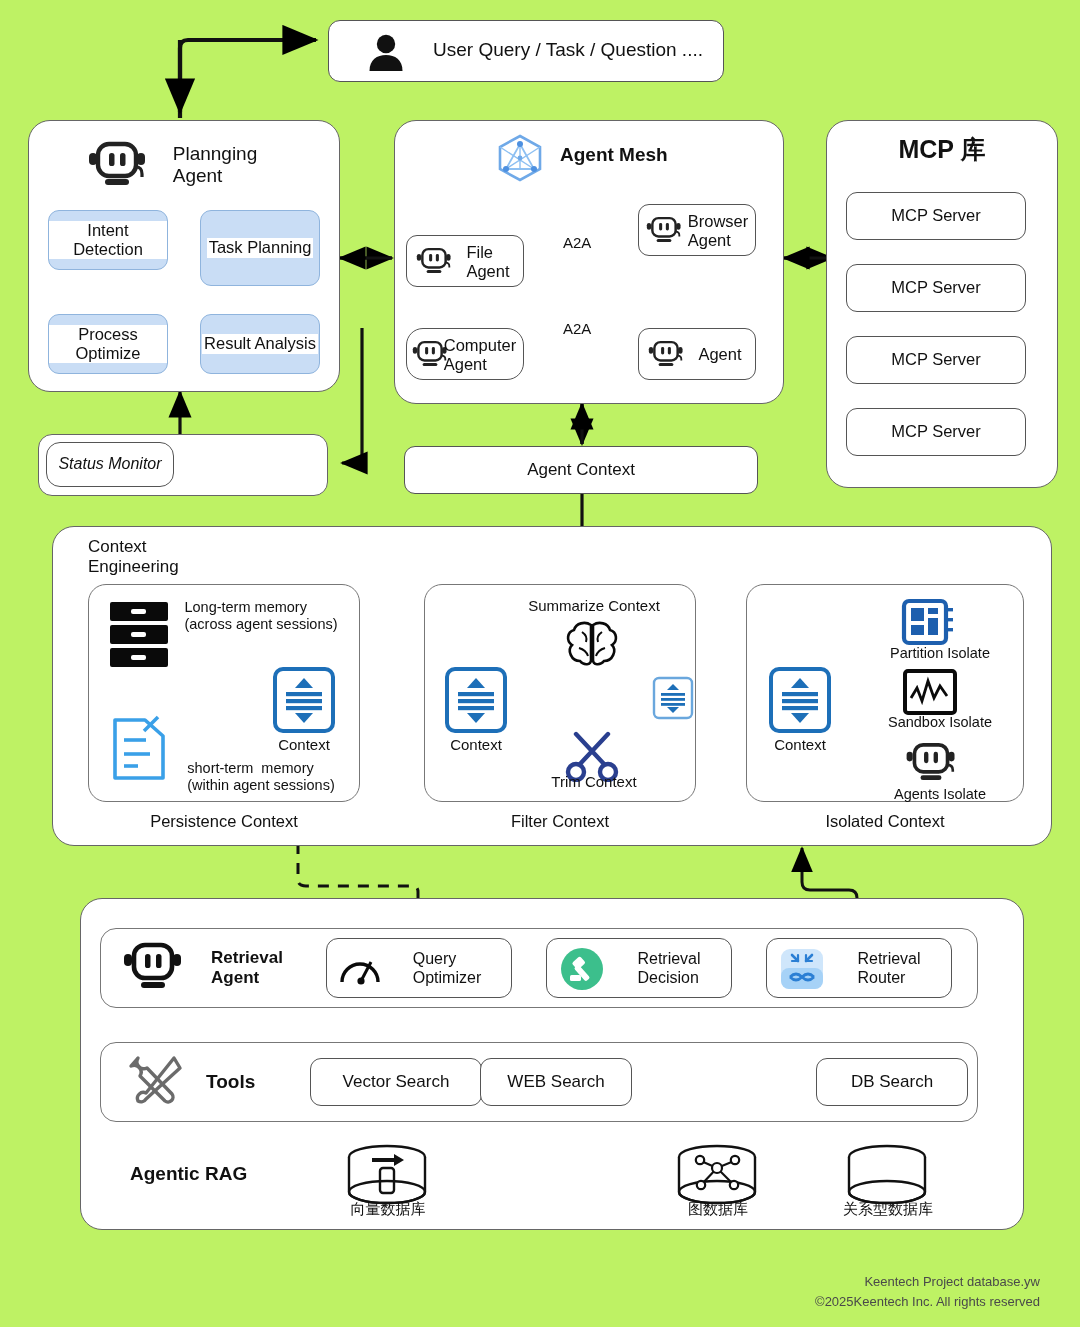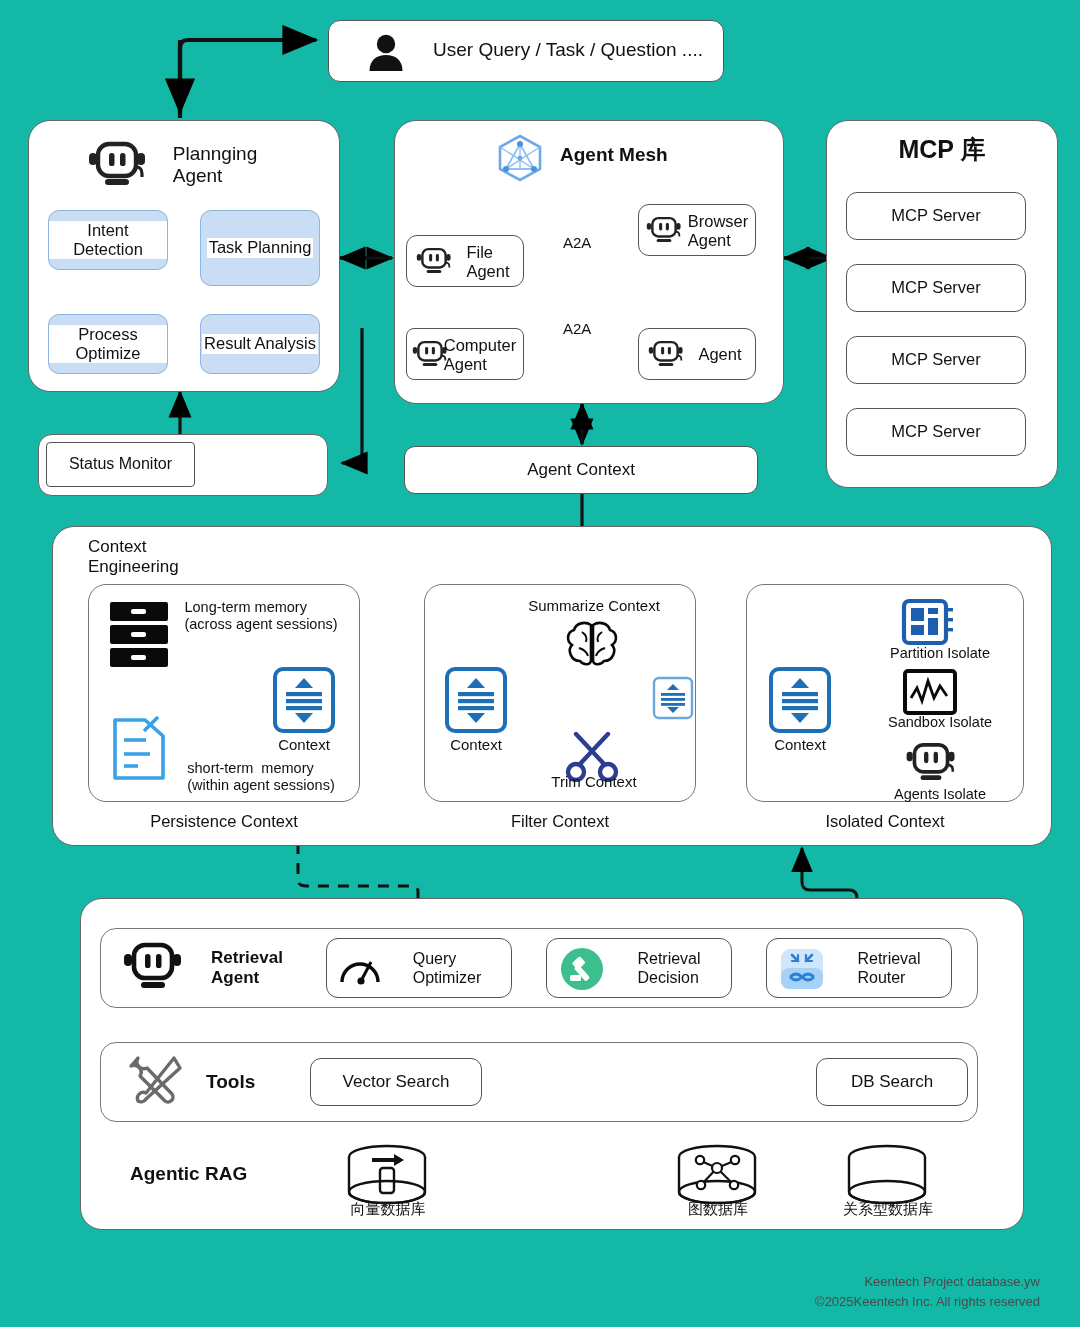--- a/index.html
+++ b/index.html
@@ -5,21 +5,21 @@
   * { box-sizing: border-box; }
   html, body {
     margin: 0; padding: 0;
     background: #ffffff;
     font-family: "Liberation Sans", "DejaVu Sans", sans-serif;
   }
   #page {
     position: relative;
     width: 1080px;
     height: 1327px;
-    background: #14b8a6;
+    background: #bef264;
     overflow: hidden;
   }
   svg.layer {
     position: absolute;
     left: 0; top: 0;
     width: 1080px; height: 1327px;
     pointer-events: none;
   }
   .node {
     position: absolute;
@@ -191,21 +191,21 @@
   <div class="blu" style="left:48px;top:314px;width:120px;height:60px;">
     <span>Process
 Optimize</span>
   </div>
   <div class="blu" style="left:200px;top:314px;width:120px;height:60px;">
     <span>Result
 Analysis</span>
   </div>
 
   <div class="grp" style="left:38px;top:434px;width:290px;height:62px;border-radius:14px;"></div>
-  <div class="node ctr" style="left:46px;top:442px;width:149px;height:45px;border-radius:4px;">
+  <div class="node ctr" style="left:46px;top:442px;width:128px;height:45px;border-radius:14px;font-style:italic;">
     <span class="txt ctr" style="position:static;font-size:16px;">Status Monitor</span>
   </div>
 
   <div class="grp" style="left:394px;top:120px;width:390px;height:284px;"></div>
 
   <svg class="icn" style="left:494px;top:133px;" width="52" height="50" viewBox="0 0 52 50">
     <path d="M26,3 L46,14 L46,36 L26,47 L6,36 L6,14 Z" fill="none" stroke="#6fa9e8" stroke-width="2.6"></path>
     <path d="M26,11 L40,36 L12,36 Z" fill="none" stroke="#8ec0f2" stroke-width="1.8"></path>
     <path d="M26,11 L26,36 M12,36 L46,14 M40,36 L6,14" fill="none" stroke="#8ec0f2" stroke-width="1.4"></path>
     <circle cx="26" cy="11" r="3" fill="#4d90e0"></circle>
@@ -237,21 +237,21 @@
         <rect x="34" y="12" width="5" height="12" rx="2.4" fill="#222"></rect>
       <rect x="3" y="12" width="7" height="11" rx="3.5" fill="#222"></rect>
         <rect x="51" y="12" width="7" height="11" rx="3.5" fill="#222"></rect>
       <path d="M50,26 q6,0 6,6 v2" stroke="#222" stroke-width="3" fill="none"></path>
       <rect x="19" y="38" width="24" height="5" rx="2.5" fill="#222"></rect>
     </svg>
     <div class="txt ctr" style="left:42px;top:6px;width:74px;height:40px;font-size:16.5px;">Browser
 Agent</div>
   </div>
 
-  <div class="node" style="left:406px;top:328px;width:118px;height:52px;border-radius:8px;">
+  <div class="node" style="left:406px;top:328px;width:118px;height:52px;border-radius:17px;">
     <svg class="icn" style="left:4px;top:10px;" width="38" height="32" viewBox="0 0 62 50">
       <rect x="12" y="4" width="38" height="30" rx="10" fill="none" stroke="#222" stroke-width="4"></rect>
       <rect x="23" y="12" width="5" height="12" rx="2.4" fill="#222"></rect>
         <rect x="34" y="12" width="5" height="12" rx="2.4" fill="#222"></rect>
       <rect x="3" y="12" width="7" height="11" rx="3.5" fill="#222"></rect>
         <rect x="51" y="12" width="7" height="11" rx="3.5" fill="#222"></rect>
       <path d="M50,26 q6,0 6,6 v2" stroke="#222" stroke-width="3" fill="none"></path>
       <rect x="19" y="38" width="24" height="5" rx="2.5" fill="#222"></rect>
     </svg>
     <div class="txt ctr" style="left:28px;top:5px;width:90px;height:42px;font-size:16.5px;">Computer
@@ -459,20 +459,23 @@
 
   <div class="node" style="left:100px;top:1042px;width:878px;height:80px;border-radius:16px;border-color:#777;"></div>
   <svg class="icn" style="left:126px;top:1052px;" width="60" height="58" viewBox="0 0 60 58">
     <path d="M12,6 a7,7 0 0 0 9,10 L46,42 a5,5 0 0 1 -7,7 L14,24 a7,7 0 0 0 -9,-10 z" fill="none" stroke="#6b6b6b" stroke-width="3.4" stroke-linejoin="round"></path>
     <path d="M48,6 L20,41 a6,6 0 0 0 -8,8 a6,6 0 0 0 8,-2 L54,16 z" fill="none" stroke="#6b6b6b" stroke-width="3.4" stroke-linejoin="round"></path>
   </svg>
   <div class="txt" style="left:206px;top:1071px;font-size:19px;font-weight:bold;">Tools</div>
 
   <div class="node ctr" style="left:310px;top:1058px;width:172px;height:48px;border-radius:11px;">
     <span class="txt" style="position:static;font-size:17px;">Vector Search</span>
+  </div>
+  <div class="node ctr" style="left:480px;top:1058px;width:152px;height:48px;border-radius:11px;">
+    <span class="txt" style="position:static;font-size:17px;">WEB Search</span>
   </div>
   <div class="node ctr" style="left:816px;top:1058px;width:152px;height:48px;border-radius:11px;">
     <span class="txt" style="position:static;font-size:17px;">DB Search</span>
   </div>
 
   <div class="txt" style="left:130px;top:1163px;font-size:19px;font-weight:bold;">Agentic RAG</div>
 
   <svg class="icn" style="left:344px;top:1144px;" width="86" height="64" viewBox="0 0 86 64">
     <ellipse cx="43" cy="13" rx="38" ry="11" fill="#ffffff" stroke="#111" stroke-width="2.4"></ellipse>
     <path d="M5,13 L5,48 a38,11 0 0 0 76,0 L81,13" fill="#ffffff" stroke="#111" stroke-width="2.4"></path>

